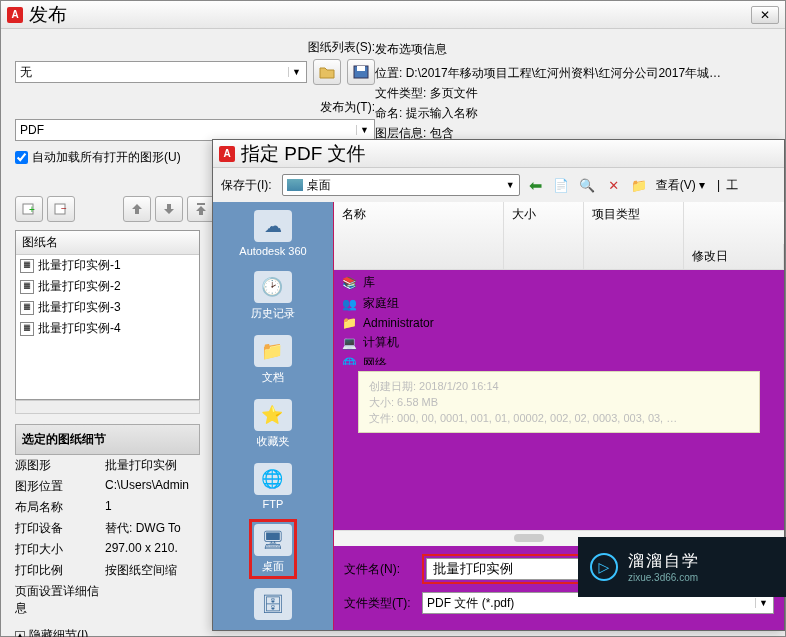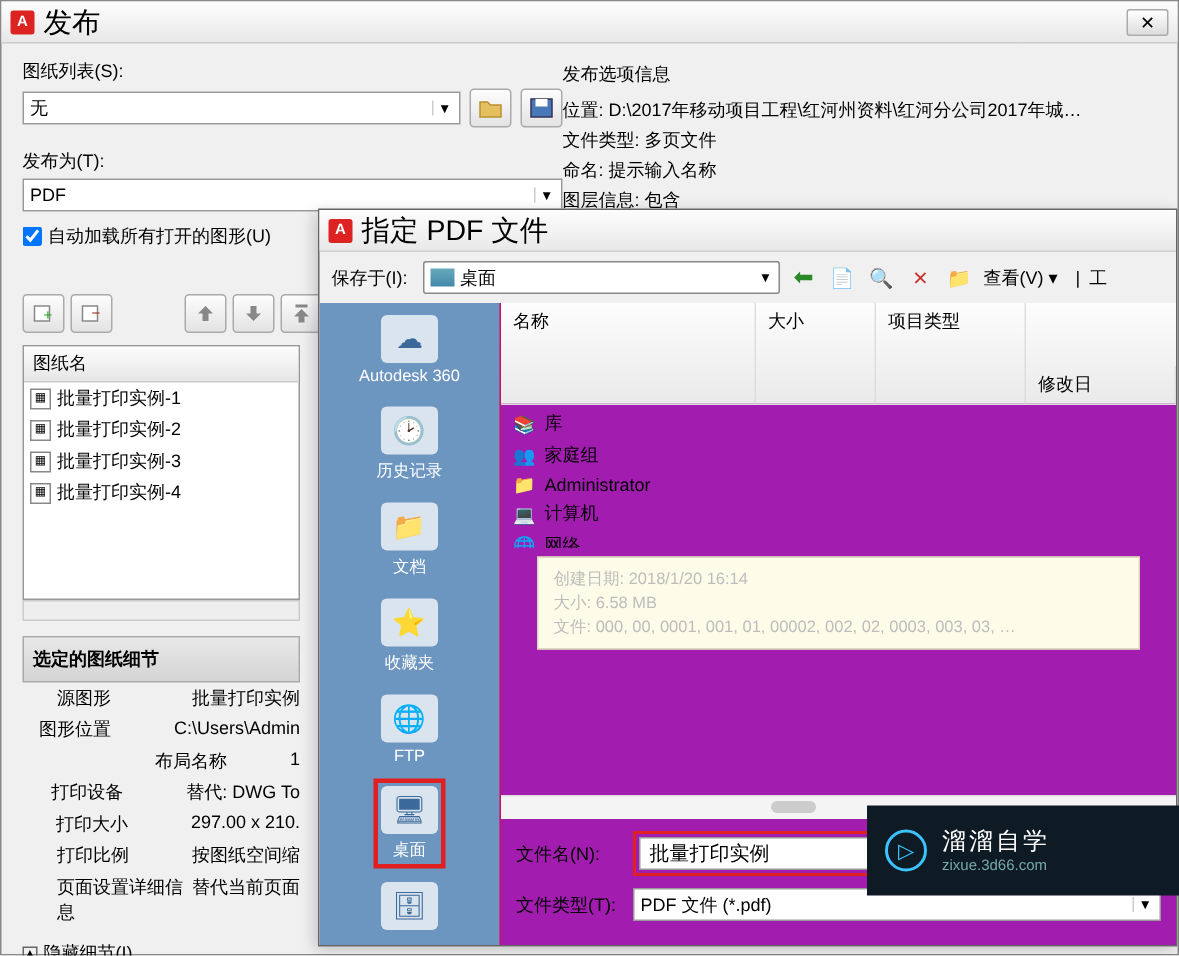--- a/index.html
+++ b/index.html
@@ -11,21 +11,21 @@
     .app-icon { width: 16px; height: 16px; background: #d22; color: #fff; font-size: 10px; text-align: center; line-height: 16px; margin-right: 6px; border-radius: 2px; font-weight: bold; }
     .title-text { flex: 1; font-size: 19px; }
     .win-controls { display: flex; gap: 2px; }
     .win-btn { width: 28px; height: 18px; border: 1px solid #aaa; background: linear-gradient(#fff, #ddd); text-align: center; font-size: 11px; border-radius: 2px; cursor: pointer; line-height: 16px; }
     .win-btn.close { font-size: 12px; }
     
     .dialog-body { padding: 10px 14px; position: relative; }
     .left-pane { width: 360px; float: left; }
     .right-pane { width: 380px; float: left; }
     
-    .field-label { margin-bottom: 3px; color: #000; }
+    .field-label { margin-bottom: 3px; color: #000; text-align: right; }
     .row { display: flex; align-items: center; gap: 6px; margin-bottom: 8px; }
     .select-box { flex: 1; height: 22px; border: 1px solid #999; background: #fff; padding: 0 4px; display: flex; align-items: center; position: relative; }
     .select-box .dd-arrow { position: absolute; right: 2px; width: 16px; text-align: center; color: #000; border-left: 1px solid #ccc; font-size: 9px; }
     .icon-btn { width: 28px; height: 26px; border: 1px solid #aaa; background: linear-gradient(#fdfdfd, #e3e3e3); border-radius: 3px; display: flex; align-items: center; justify-content: center; cursor: pointer; }
     .checkbox-row { display: flex; align-items: center; gap: 4px; margin-top: 4px; }
     input[type="checkbox"] { width: 13px; height: 13px; }
     
     .info-panel { font-size: 12px; line-height: 20px; }
     .info-panel .hdr { margin-bottom: 4px; }
     
@@ -34,21 +34,21 @@
     .sheet-list { border: 1px solid #999; background: #fff; width: 185px; height: 170px; margin-top: 8px; overflow: auto; }
     .sheet-list .col-hdr { background: linear-gradient(#fdfdfd, #e6e6e6); border-bottom: 1px solid #ccc; padding: 3px 6px; font-size: 12px; }
     .sheet-row { display: flex; align-items: center; padding: 2px 4px; gap: 4px; }
     .sheet-icon { width: 14px; height: 14px; background: #fff; border: 1px solid #888; font-size: 8px; text-align: center; }
     
     .scroll-area { border: 1px solid #ccc; background: #eee; height: 14px; width: 185px; }
     
     .details-panel { margin-top: 10px; width: 185px; }
     .details-hdr { background: linear-gradient(#e8e8e8, #d4d4d4); border: 1px solid #aaa; padding: 6px 6px; font-weight: bold; }
     .details-grid { font-size: 12px; }
-    .details-grid .drow { display: flex; padding: 2px 0; justify-content: flex-end; }
+    .details-grid .drow { display: flex; padding: 2px 0; }
     .details-grid .dlabel { width: 90px; }
     .hide-details { margin-top: 8px; display: flex; align-items: center; gap: 4px; }
     .expand-icon { width: 10px; height: 10px; border: 1px solid #666; font-size: 8px; text-align: center; line-height: 8px; }
     
     
     .save-dialog { position: absolute; top: 139px; left: 212px; width: 573px; height: 492px; background: #f0f0f0; border: 1px solid #666; box-shadow: -2px 2px 10px rgba(0,0,0,0.2); }
     .save-dialog .titlebar { background: linear-gradient(#fdfdfd, #e8e8e8); }
     
     .save-body { display: flex; flex-direction: column; height: calc(100% - 28px); }
     .save-toolbar { display: flex; align-items: center; padding: 6px 8px; gap: 6px; }
@@ -222,21 +222,20 @@
             <div class="drow">
               <span class="dlabel">打印大小</span>
               <span>297.00 x 210.</span>
             </div>
             <div class="drow">
               <span class="dlabel">打印比例</span>
               <span>按图纸空间缩</span>
             </div>
             <div class="drow">
               <span class="dlabel">页面设置详细信息</span>
-              <span>替代当前页面</span>
             </div>
           </div>
       </div>
 
       <div class="hide-details">
         <span class="expand-icon">▲</span>
         <span>隐藏细节(I)</span>
       </div>
     </div>
 

